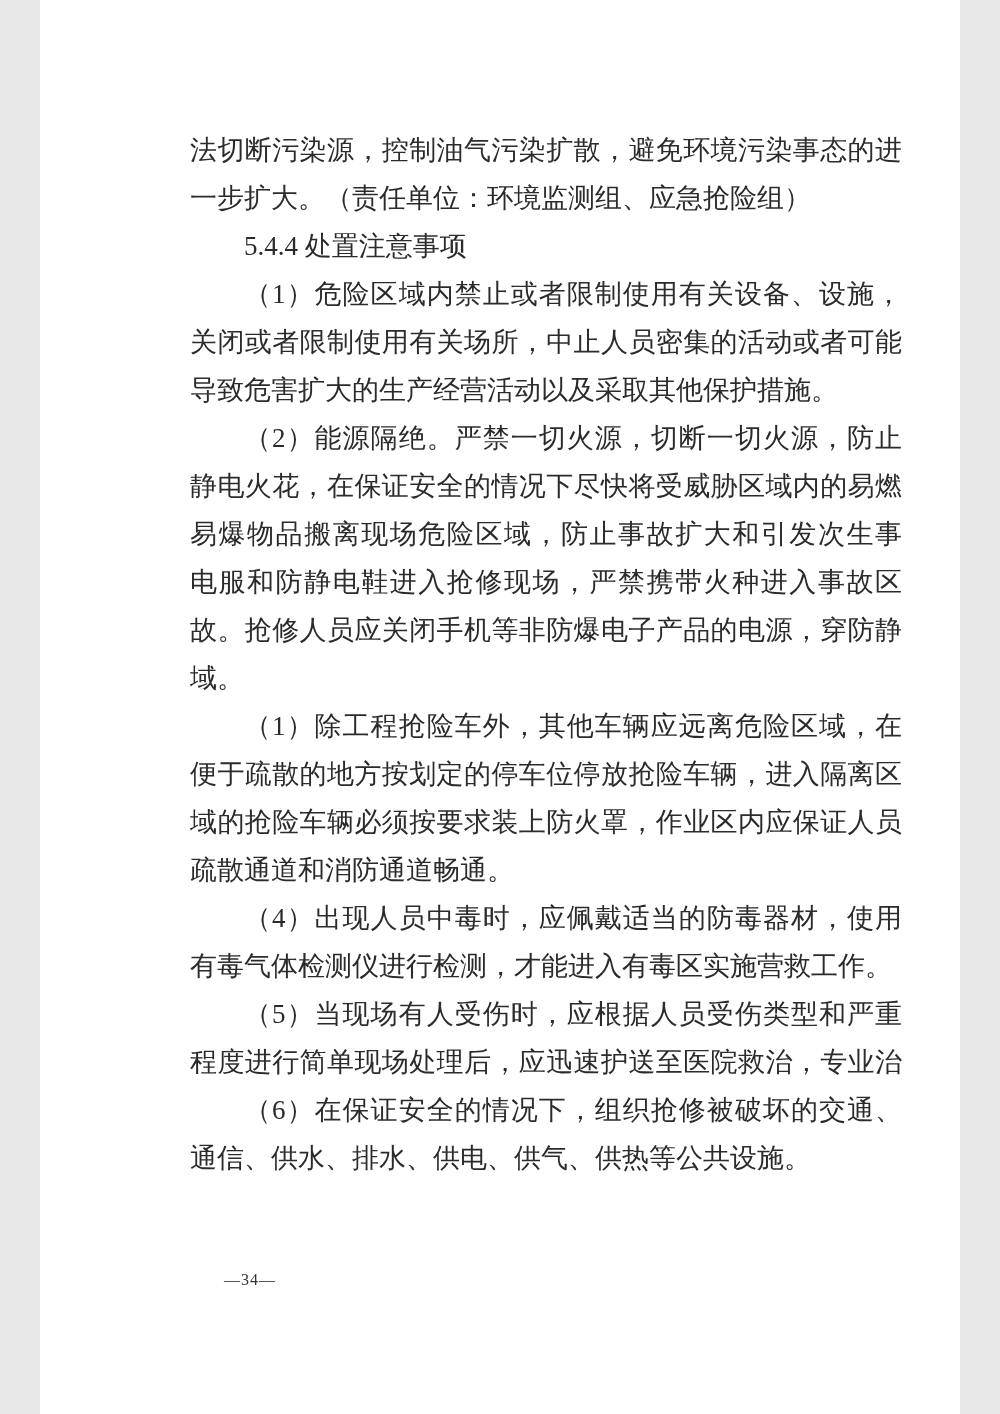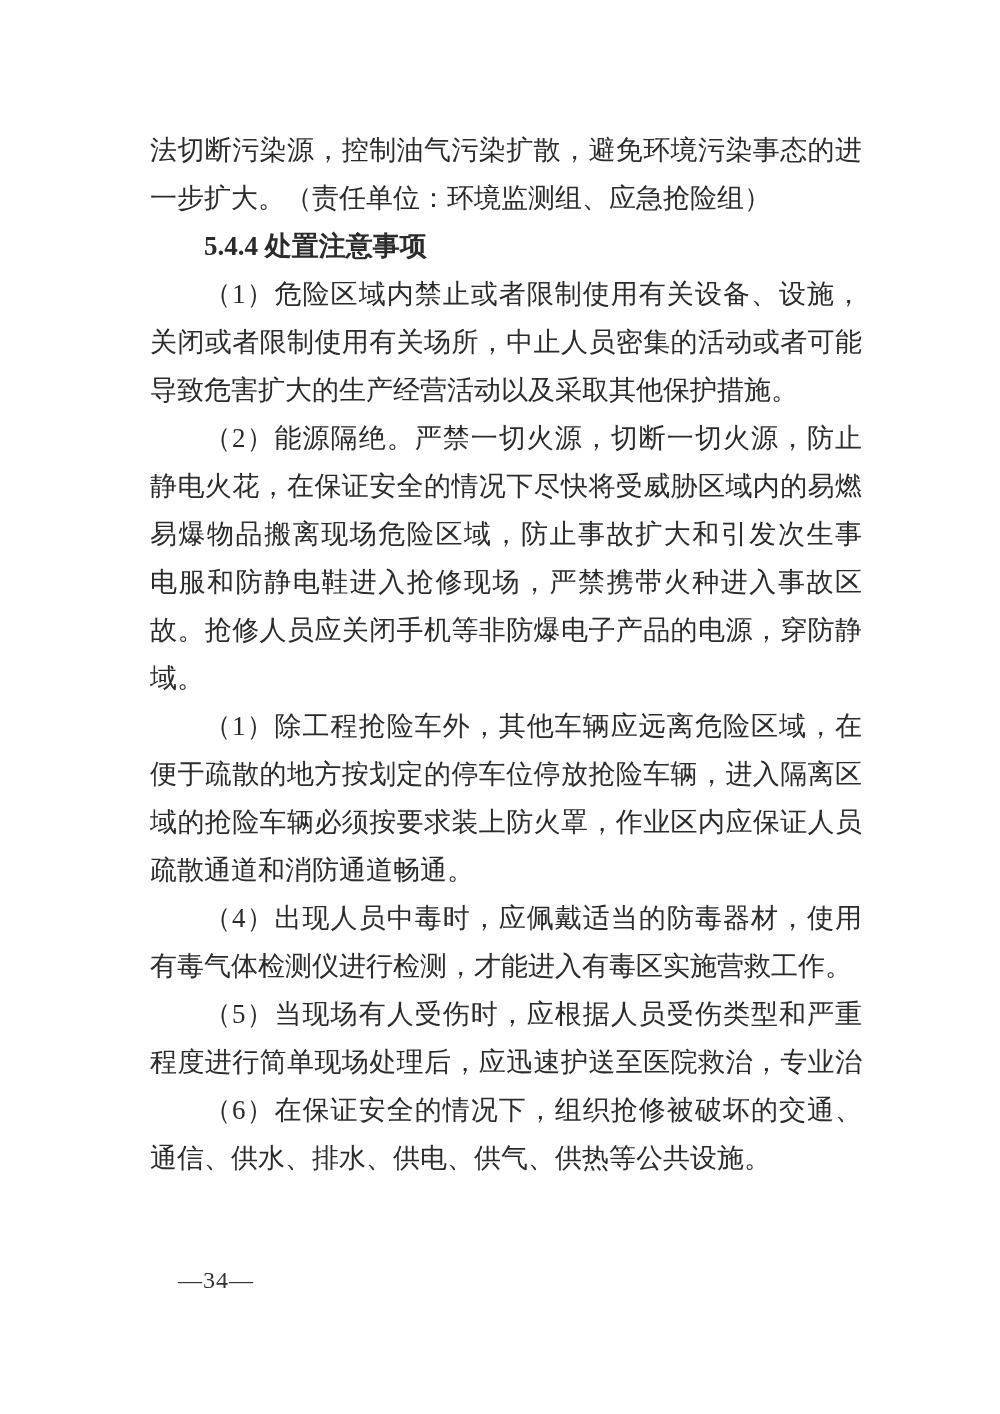--- a/index.html
+++ b/index.html
@@ -2,21 +2,21 @@
 <html><head>
 <meta charset="utf-8">
 <style>
   html, body {
     margin: 0;
     padding: 0;
     background: #e8e8e8;
   }
   .page {
     position: relative;
-    width: 1000px;
+    width: 920px;
     height: 1414px;
     margin: 0 auto;
     background: #ffffff;
     overflow: hidden;
     font-family: "Liberation Serif", "DejaVu Serif", serif;
   }
   .doc-body {
     position: absolute;
     left: 150px;
     top: 126px;
@@ -38,27 +38,27 @@
     white-space: nowrap;
   }
   .line.no-stretch {
     text-align: center;
     text-align-last: left;
   }
   .line.indent {
     text-indent: 2em;
   }
   .block.heading .line {
-    font-weight: 700;
+    font-weight: 400;
   }
   .page-number {
     position: absolute;
-    left: 178px;
+    left: 184px;
     top: 1268px;
-    font-size: 24px;
+    font-size: 16px;
     line-height: 24px;
     color: #333333;
     letter-spacing: 1px;
     font-family: "Liberation Serif", "DejaVu Serif", serif;
   }
 </style>
 </head>
 <body>
 
 <div class="page">

